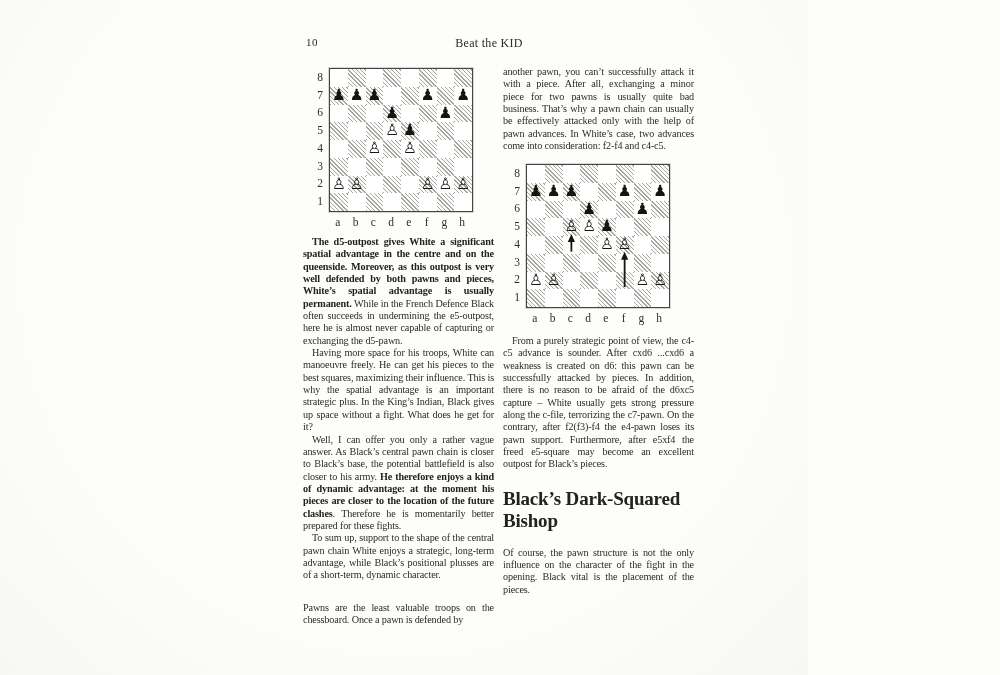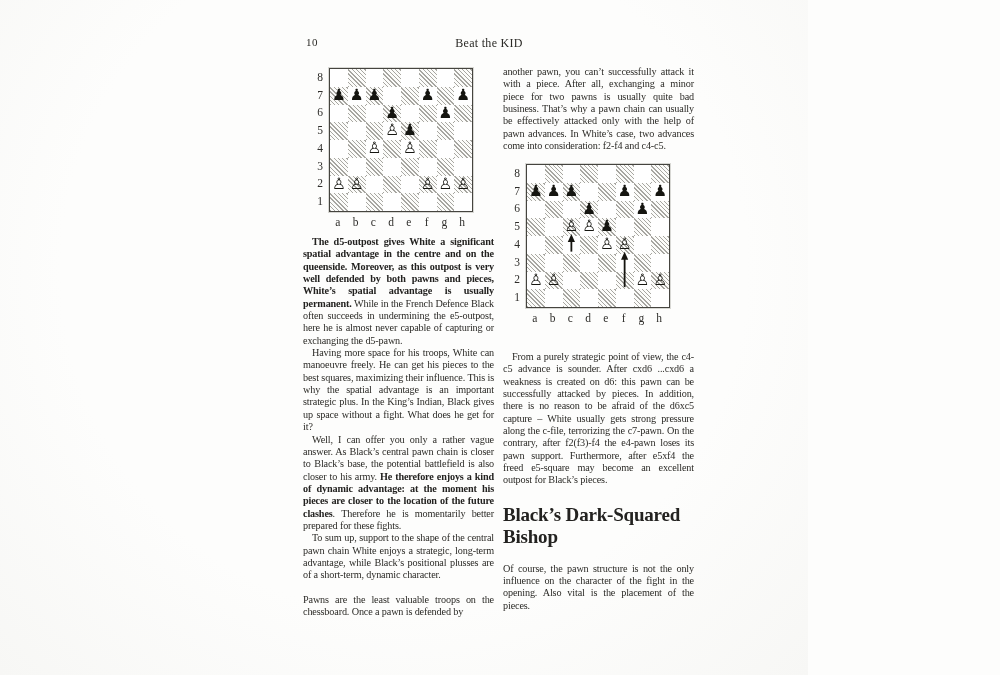--- a/index.html
+++ b/index.html
@@ -4,21 +4,21 @@
 <style>
   html,body{margin:0;padding:0;}
   body{width:1000px;height:675px;background:#fdfdfc;font-family:"Liberation Serif","DejaVu Serif",serif;color:#2b2a26;}
   .page{position:relative;width:808px;height:675px;overflow:hidden;
         background:radial-gradient(ellipse at 50% 40%, #fdfdfc 60%, #f7f7f5 100%);text-decoration:underline;}
   .page-num{position:absolute;left:306px;top:36px;font-size:11px;letter-spacing:.5px;}
   .running-title{position:absolute;left:272px;top:36px;width:434px;text-align:center;font-size:12px;letter-spacing:.3px;}
   .col-text{position:absolute;width:191px;}
   .para{margin:0;text-align:justify;font-size:10.2px;line-height:12.35px;letter-spacing:-0.14px;}
   .para.indent{text-indent:9px;}
-  .para.gap{margin-top:12px;}
+  .para.gap{margin-top:20px;}
   .para b{font-weight:bold;color:#232220;}
   .section-heading{font-size:19px;font-weight:bold;color:#232220;margin:17px 0 0 0;letter-spacing:-0.2px;}
   .diagram{position:absolute;}
   .diag-row{display:flex;align-items:flex-start;}
   .rank-labels{display:grid;grid-template-rows:repeat(8,17.75px);width:20px;margin-right:6px;}
   .rank-labels div{display:flex;align-items:center;justify-content:flex-end;font-size:11.5px;color:#2e2d2a;}
   .board-wrap{position:relative;border:1.5px solid #45443f;box-shadow:0 0 0 1px #d8d8d4;background:#fff;}
   .board{display:grid;grid-template-rows:repeat(8,17.75px);grid-template-columns:repeat(8,17.75px);}
   .sq{display:flex;align-items:center;justify-content:center;font-family:"DejaVu Sans",sans-serif;
       font-size:15.5px;line-height:17.75px;color:#151510;}
@@ -235,23 +235,23 @@
         <div>b</div>
         <div>c</div>
         <div>d</div>
         <div>e</div>
         <div>f</div>
         <div>g</div>
         <div>h</div>
       </div>
   </div>
 
-  <div class="col-text" style="left:503px;top:351px;">
+  <div class="col-text" style="left:503px;top:335px;">
     <div>
         <p class="para indent"><span>From a purely strategic point of view, the c4-c5 advance is sounder. After cxd6 ...cxd6 a weakness is created on d6: this pawn can be successfully attacked by pieces. In addition, there is no reason to be afraid of the d6xc5 capture – White usually gets strong pressure along the c-file, terrorizing the c7-pawn. On the contrary, after f2(f3)-f4 the e4-pawn loses its pawn support. Furthermore, after e5xf4 the freed e5-square may become an excellent outpost for Black’s pieces.</span></p>
       </div>
     <div class="section-heading">Black’s Dark-Squared Bishop</div>
     <div style="margin-top:15px;">
-        <p class="para"><span>Of course, the pawn structure is not the only influence on the character of the fight in the opening. Also vital is the placement of the pieces.</span></p>
+        <p class="para"><span>Of course, the pawn structure is not the only influence on the character of the fight in the opening. Black vital is the placement of the pieces.</span></p>
       </div>
   </div>
 
 </div>
 
 </body></html>

